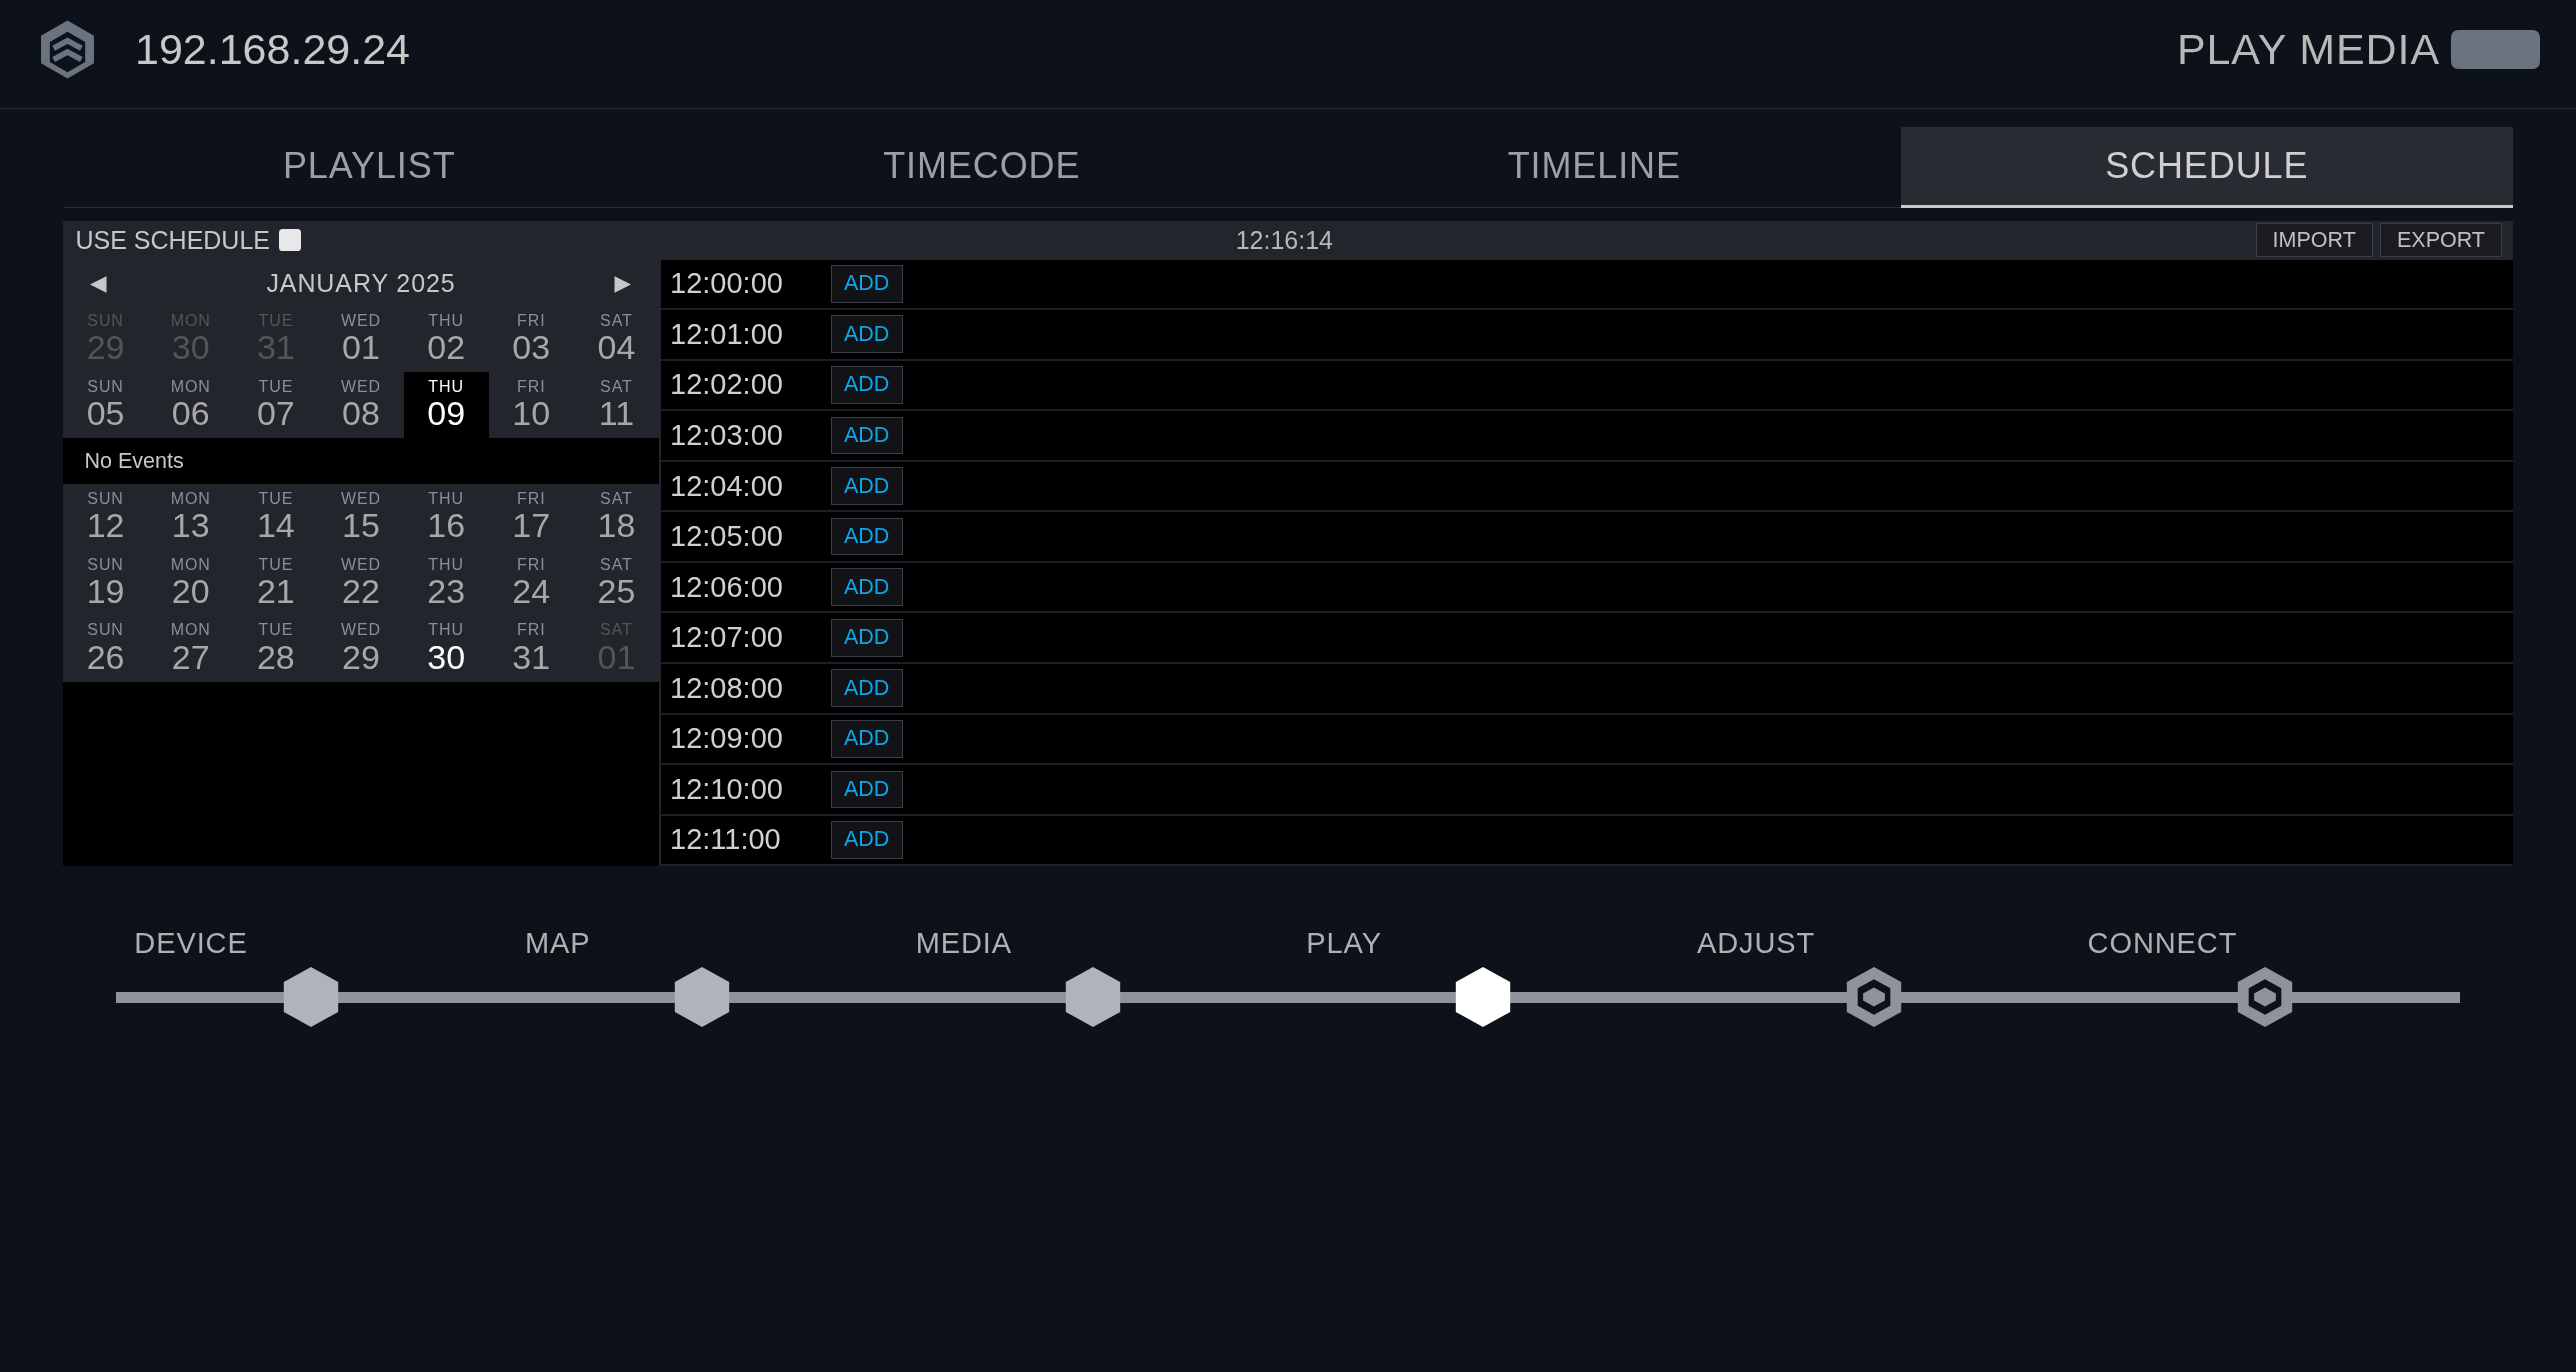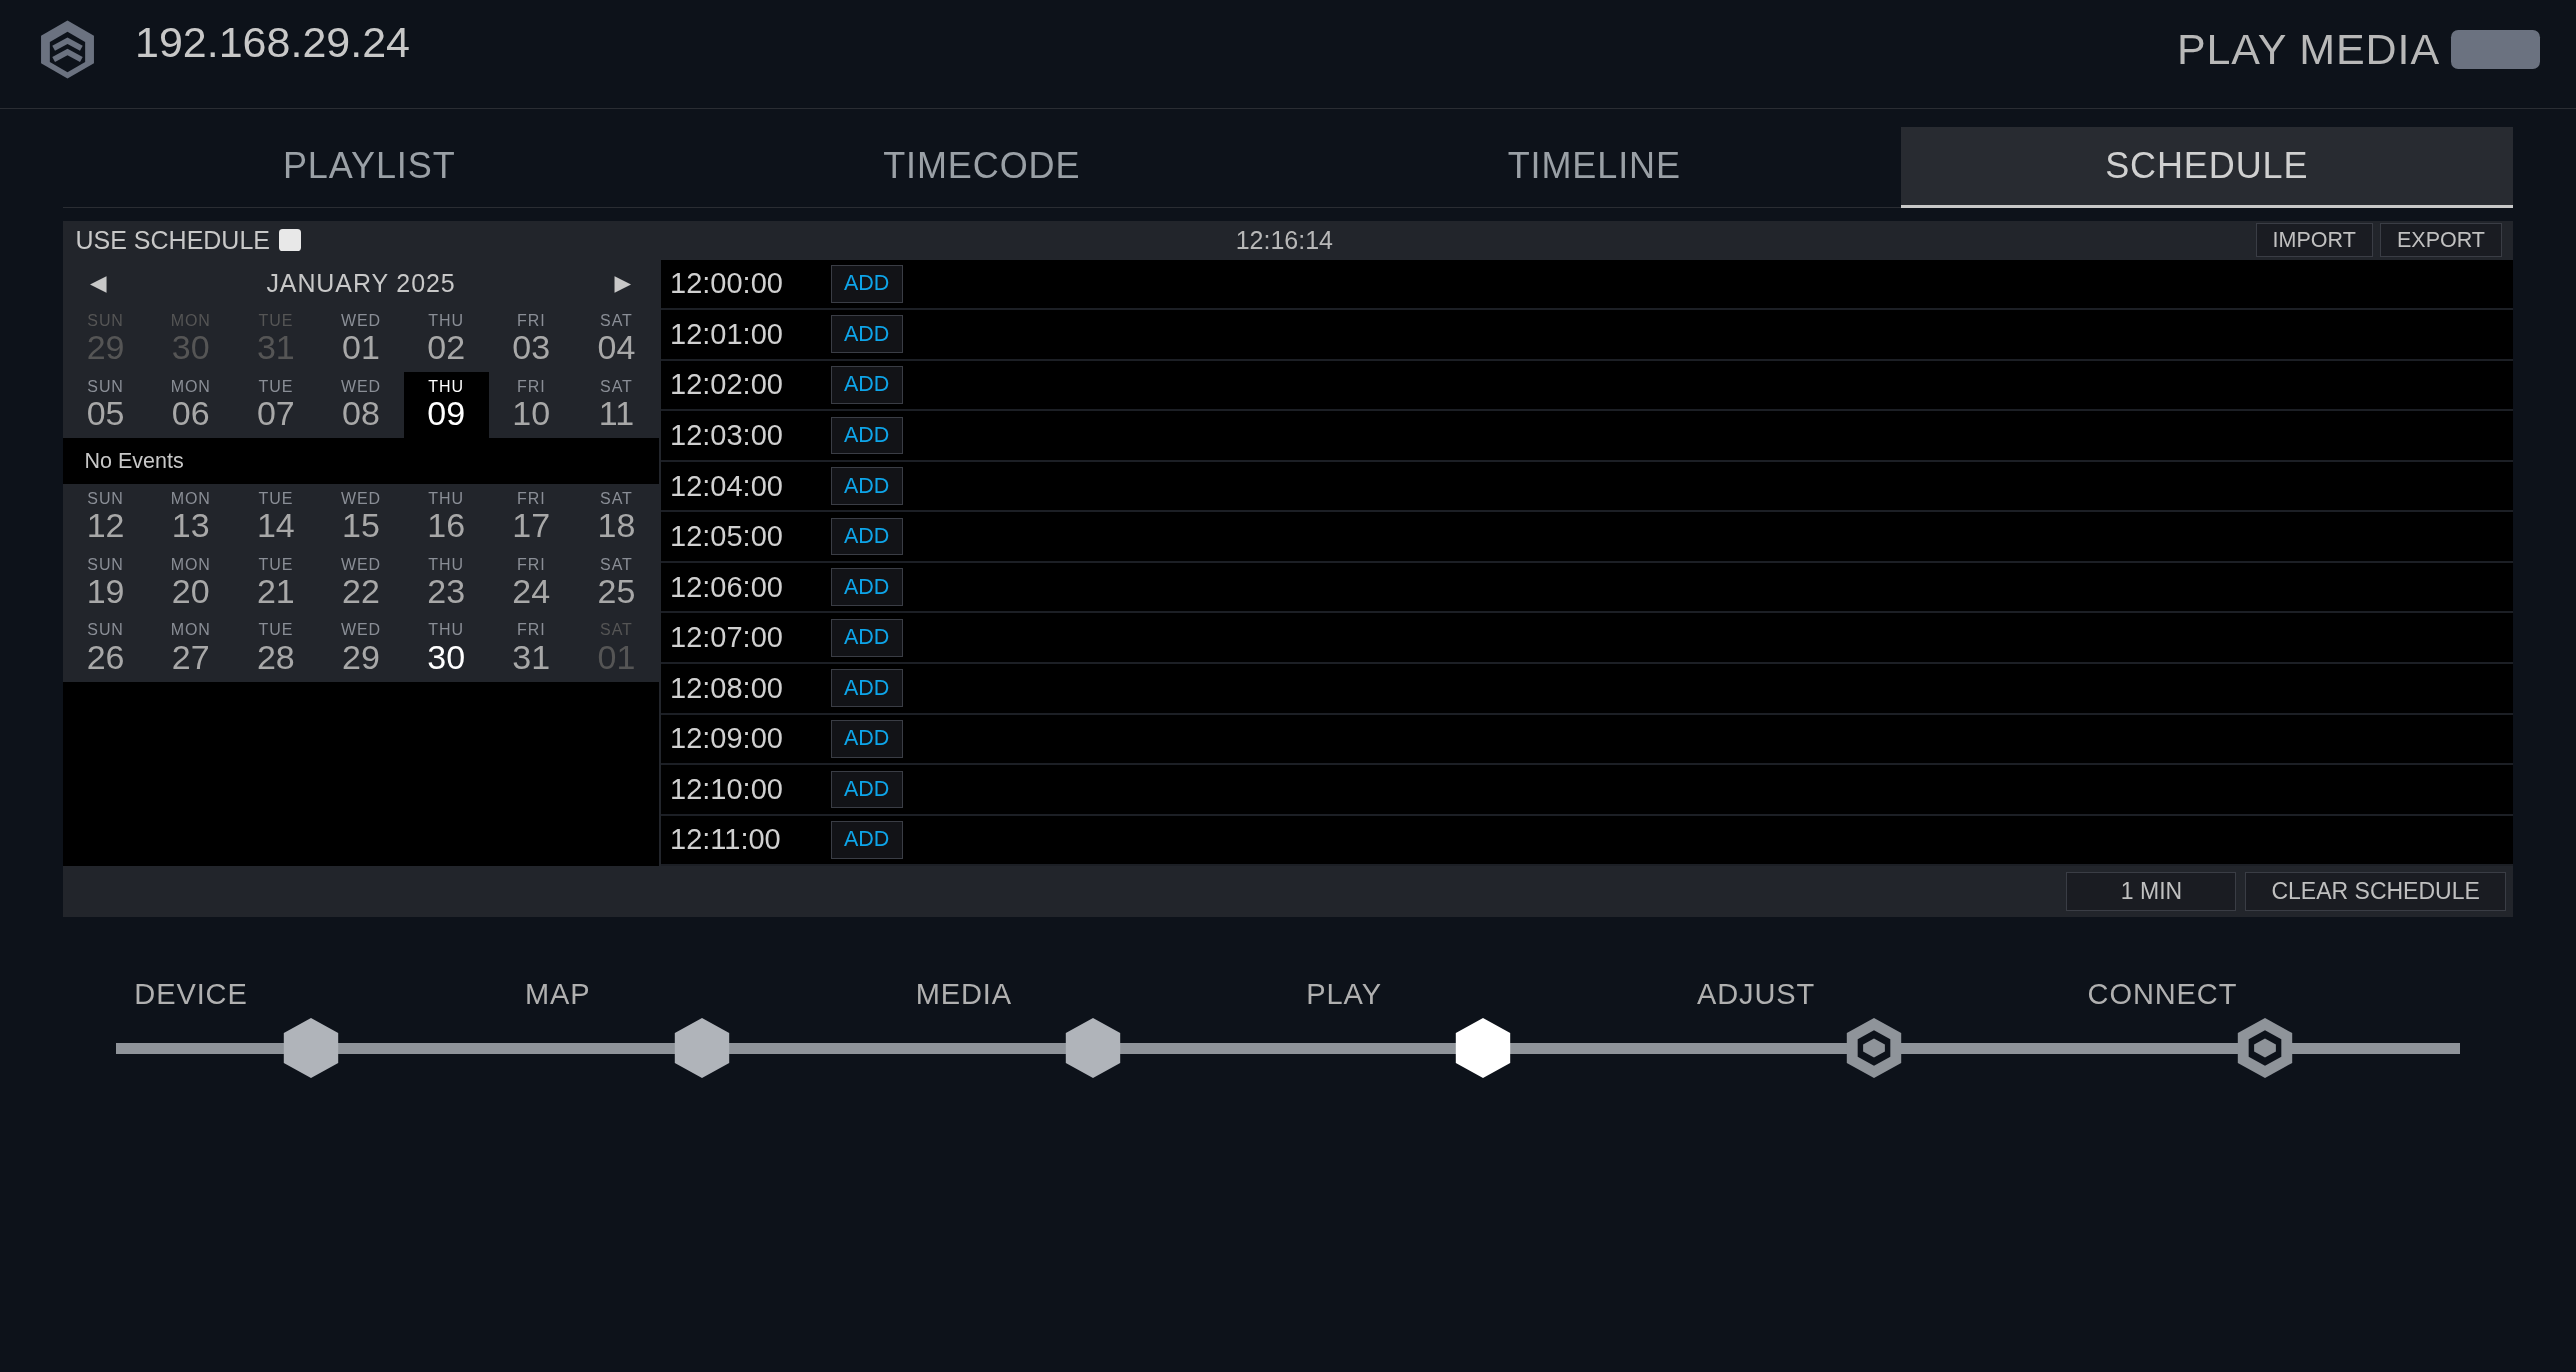--- a/index.html
+++ b/index.html
@@ -13,21 +13,21 @@
 }
 
 
 .header {
   display: flex;
   align-items: center;
   justify-content: space-between;
   padding: 18px 36px 27px 36px;
   border-bottom: 1.8px solid #2a2d33;
 }
-.header-left { display: flex; align-items: flex-start; gap: 36px; }
+.header-left { display: flex; align-items: center; gap: 36px; }
 .logo {
   width: 63px;
   height: 63px;
   color: #6b7280;
 }
 .ip-address {
   font-size: 43px;
   font-weight: 300;
   color: #c8c8c8;
   font-family: Arial, Helvetica, sans-serif;
@@ -525,24 +525,20 @@
           <div class="time-label">12:10:00</div>
           <button class="btn-add">ADD</button>
         </div>
         <div class="time-row">
           <div class="time-label">12:11:00</div>
           <button class="btn-add">ADD</button>
         </div>
       </div>
   </div>
 
-  <div class="bottombar">
-    <button class="btn-wide interval-select">1 MIN</button>
-    <button class="btn-wide">CLEAR SCHEDULE</button>
-  </div>
 </div>
 
 <div class="stepper">
   <div class="stepper-line"></div>
   <div class="stepper-nodes" id="stepper-nodes">
       <div class="step">
         <div class="step-label">DEVICE</div>
         <div class="hex">
           <svg viewBox="0 0 100 100">
             <polygon points="50,6 90,28 90,72 50,94 10,72 10,28" fill="#b0b4ba"></polygon>

